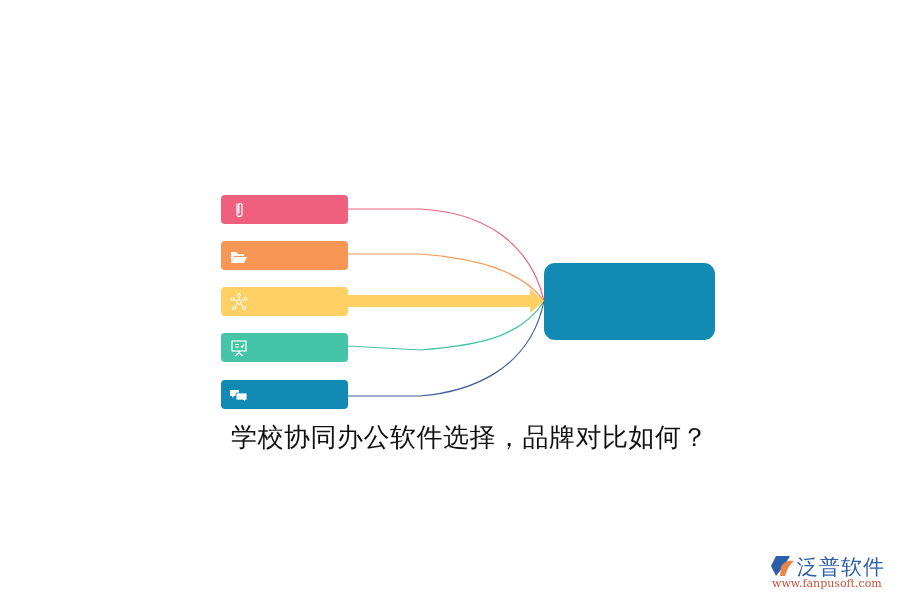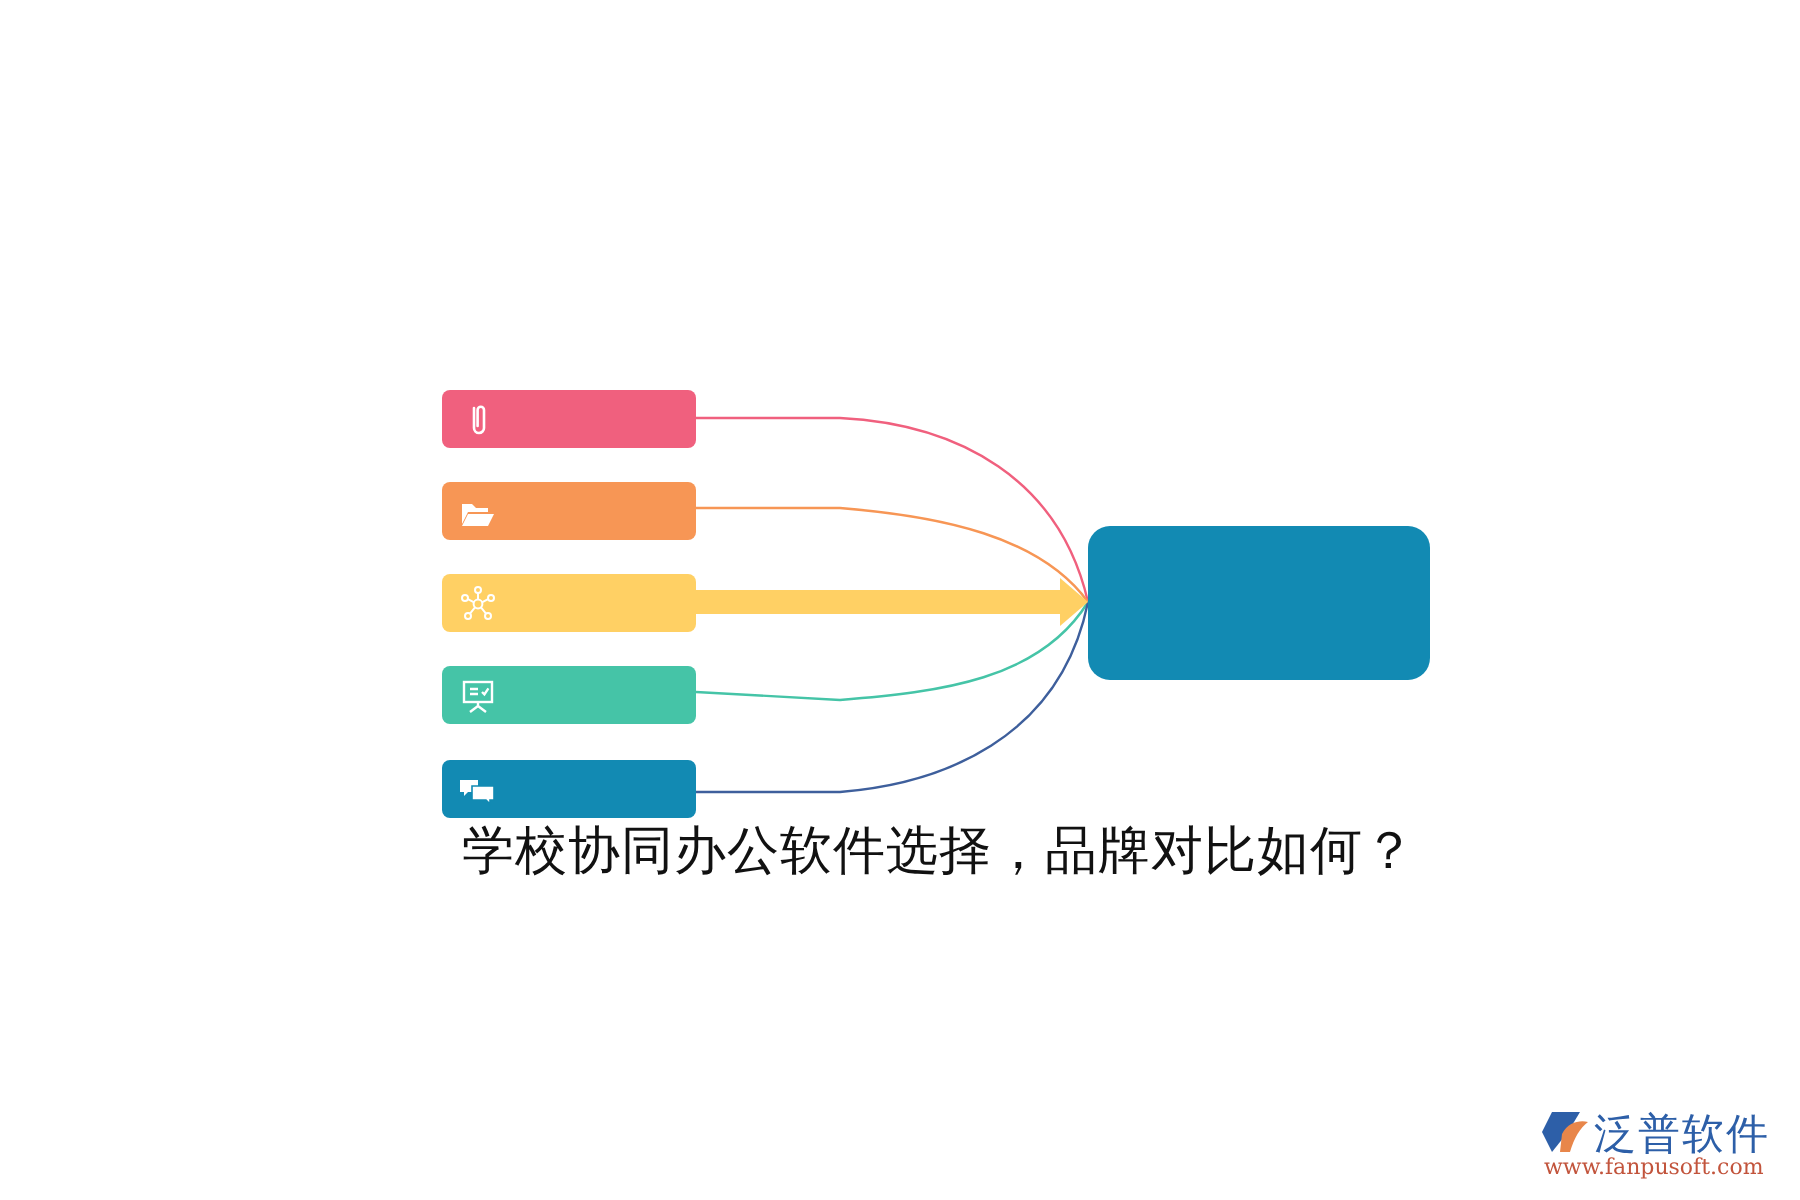--- a/index.html
+++ b/index.html
@@ -1,21 +1,21 @@
 <!DOCTYPE html>
 <html><head>
 <meta charset="utf-8">
 <style>
   html, body { margin:0; padding:0; background:#ffffff; }
   body { width:900px; height:600px; position:relative; overflow:hidden; font-family:"DejaVu Sans", sans-serif; }
   .node { position:absolute; left:221px; width:127px; height:29px; border-radius:4px; }
   .node .ic { position:absolute; left:8px; top:5px; width:20px; height:20px; }
   #links { position:absolute; left:0; top:0; }
   .center { position:absolute; left:544px; top:263px; width:171px; height:77px; border-radius:11px; }
-  .title { position:absolute; left:231px; top:408px; font-family:Liberation Mono, monospace; font-size:26px; color:#111; letter-spacing:0.5px; white-space:nowrap; }
+  .title { position:absolute; left:231px; top:420px; font-family:Liberation Mono, monospace; font-size:26px; color:#111; letter-spacing:0.5px; white-space:nowrap; }
   .logo { position:absolute; left:770px; top:553px; width:125px; height:40px; }
   .logo-cn { position:absolute; left:27px; top:0; font-size:21px; color:#2d5fa8; font-family:Liberation Sans, sans-serif; letter-spacing:1px; white-space:nowrap; }
   .logo-url { position:absolute; left:2px; top:24px; font-size:11px; color:#c2543c; font-family:"DejaVu Serif", serif; white-space:nowrap;text-align:center; }
 </style>
 </head>
 <body>
 
 <svg id="links" width="900" height="600">
   <path d="M348,209 L420,209 C480,212 530,240 544,301" fill="none" stroke="#f0607e" stroke-width="1.2"></path>
   <path d="M348,254 L420,254 C470,258 520,268 544,301" fill="none" stroke="#f79655" stroke-width="1.2"></path>

